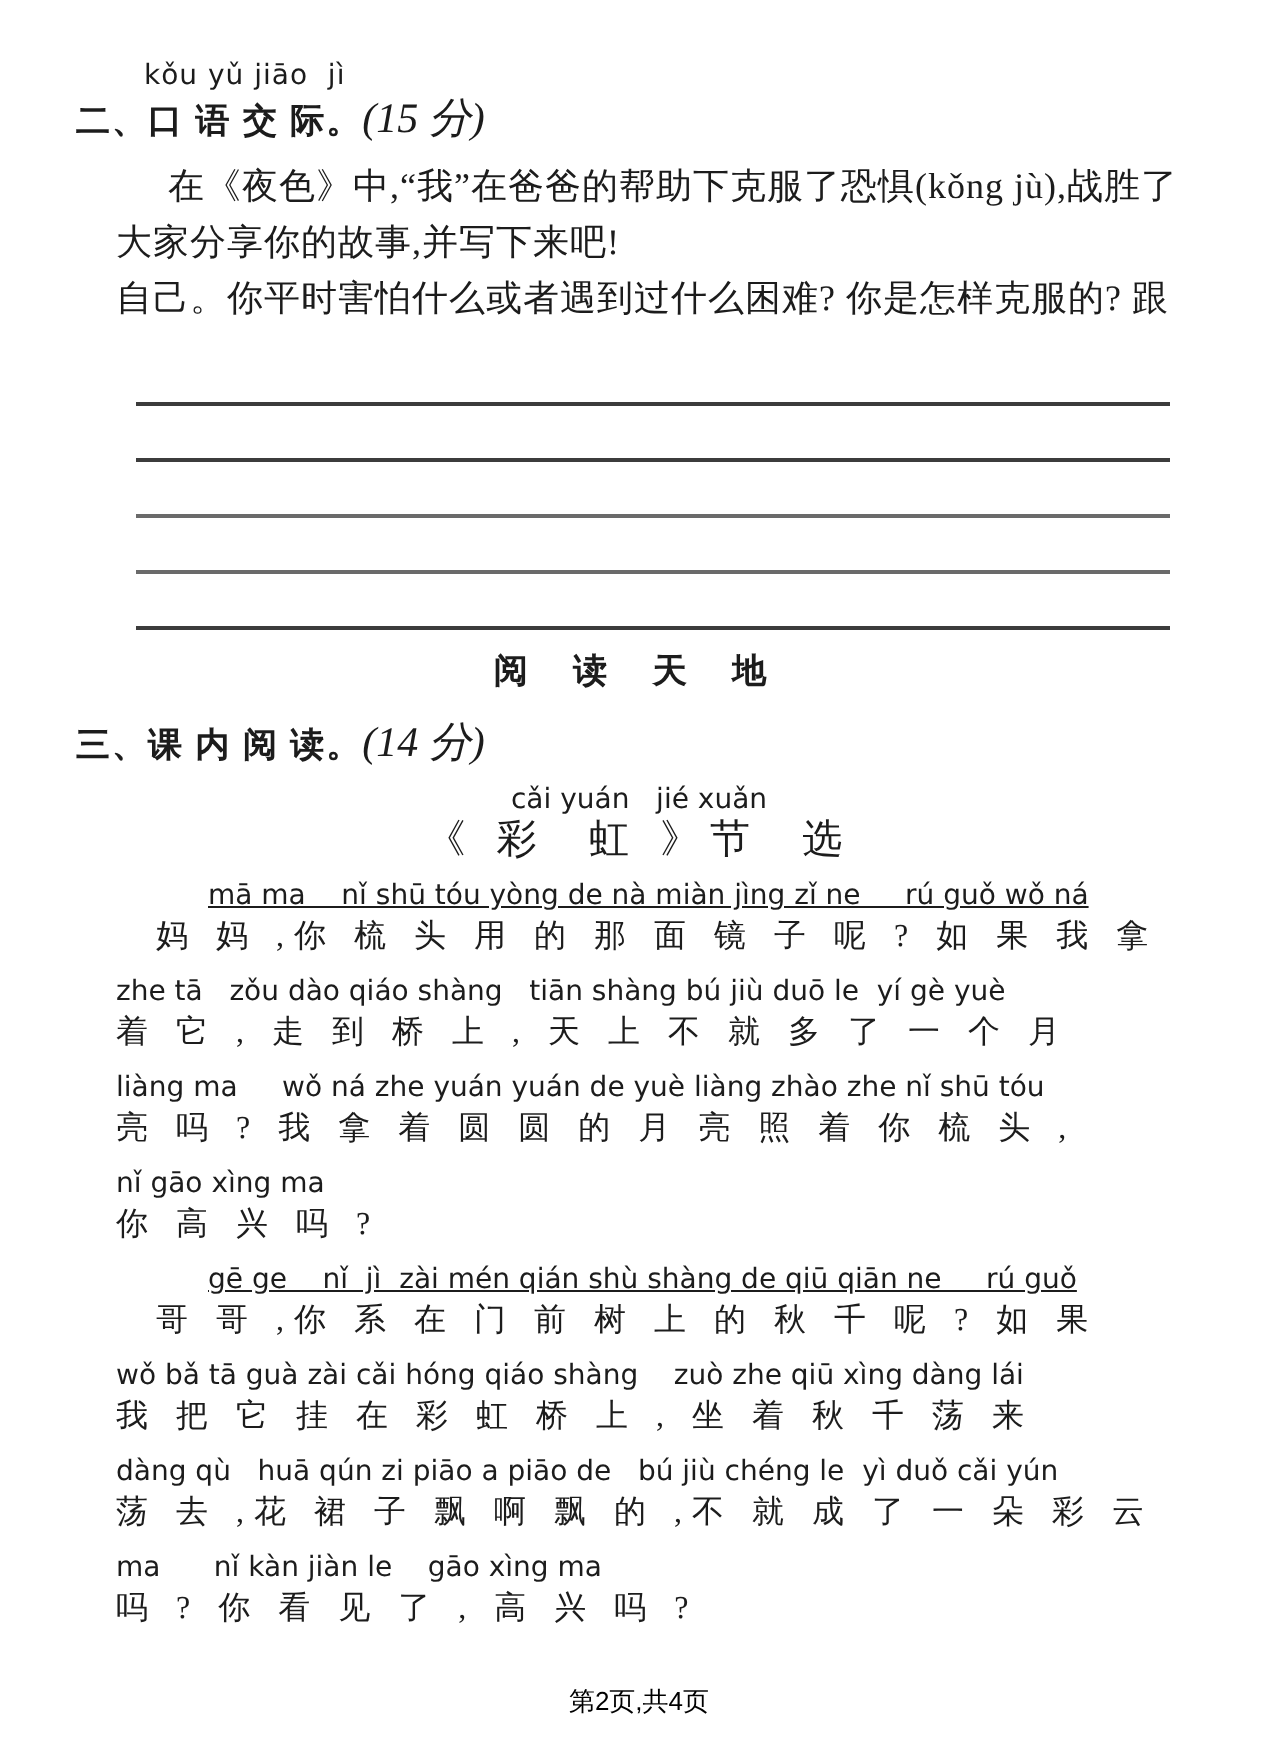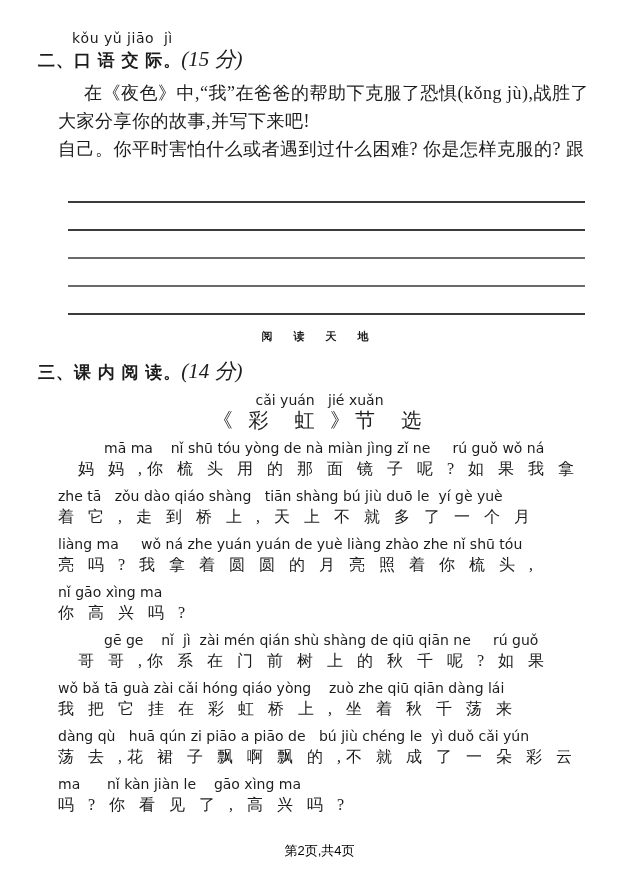--- a/index.html
+++ b/index.html
@@ -44,21 +44,21 @@
   .writing-lines { margin: 12px 0 0 30px; width: 517px; }
   .writing-line { height: 28px; border-bottom: 2px solid #3c3c3c; }
   .writing-line:nth-child(3), .writing-line:nth-child(4) { border-bottom-color: #6a6a6a; }
 
   .banner { margin-top: 10px; text-align: center; }
   .banner-pinyin {
     font-family: "DejaVu Sans", sans-serif;
     font-size: 14px; line-height: 18px; white-space: pre;
   }
   .banner-title {
-    font-size: 11px; font-weight: bold; line-height: 22px;
+    font-size: 17px; font-weight: bold; line-height: 22px;
     letter-spacing: 9px; white-space: pre;
   }
 
   .sec3 { margin-top: 12px; }
 
   .passage-title { text-align: center; margin-top: 6px; }
   .passage-title .pt-pinyin {
     font-family: "DejaVu Sans", sans-serif;
     font-size: 14px; line-height: 18px; white-space: pre;
   }
@@ -71,21 +71,21 @@
   .pair { margin-bottom: 6px; }
   .pair .py {
     font-family: "DejaVu Sans", sans-serif;
     font-size: 14px; line-height: 18px; white-space: pre;
   }
   .pair .hz {
     font-family: "Liberation Serif", serif;
     font-size: 16px; line-height: 24px;
     letter-spacing: 5px; white-space: pre;
   }
-  .pair.indent .py { padding-left: 46px; }
+  .pair.indent .py { padding-left: 46px; text-decoration: underline; }
   .pair.indent .hz { padding-left: 20px; }
 
   .footer {
     position: absolute; bottom: 18px; left: 0; width: 100%;
     text-align: center; font-size: 13px; color: #000000;
     font-family: "Liberation Sans", sans-serif;
   }
 </style>
 </head>
 <body>
@@ -136,21 +136,21 @@
       </div>
       <div class="pair">
         <div class="py">nǐ gāo xìng ma</div>
         <div class="hz">你 高 兴 吗 ?</div>
       </div>
       <div class="pair indent">
         <div class="py">gē ge    nǐ  jì  zài mén qián shù shàng de qiū qiān ne     rú guǒ</div>
         <div class="hz">哥 哥 ,你 系 在 门 前 树 上 的 秋 千 呢 ? 如 果</div>
       </div>
       <div class="pair">
-        <div class="py">wǒ bǎ tā guà zài cǎi hóng qiáo yòng    zuò zhe qiū qiān dàng lái</div>
+        <div class="py">wǒ bǎ tā guà zài cǎi hóng qiáo shàng    zuò zhe qiū xìng dàng lái</div>
         <div class="hz">我 把 它 挂 在 彩 虹 桥 上 , 坐 着 秋 千 荡 来</div>
       </div>
       <div class="pair">
         <div class="py">dàng qù   huā qún zi piāo a piāo de   bú jiù chéng le  yì duǒ cǎi yún</div>
         <div class="hz">荡 去 ,花 裙 子 飘 啊 飘 的 ,不 就 成 了 一 朵 彩 云</div>
       </div>
       <div class="pair">
         <div class="py">ma      nǐ kàn jiàn le    gāo xìng ma</div>
         <div class="hz">吗 ? 你 看 见 了 , 高 兴 吗 ?</div>
       </div>

